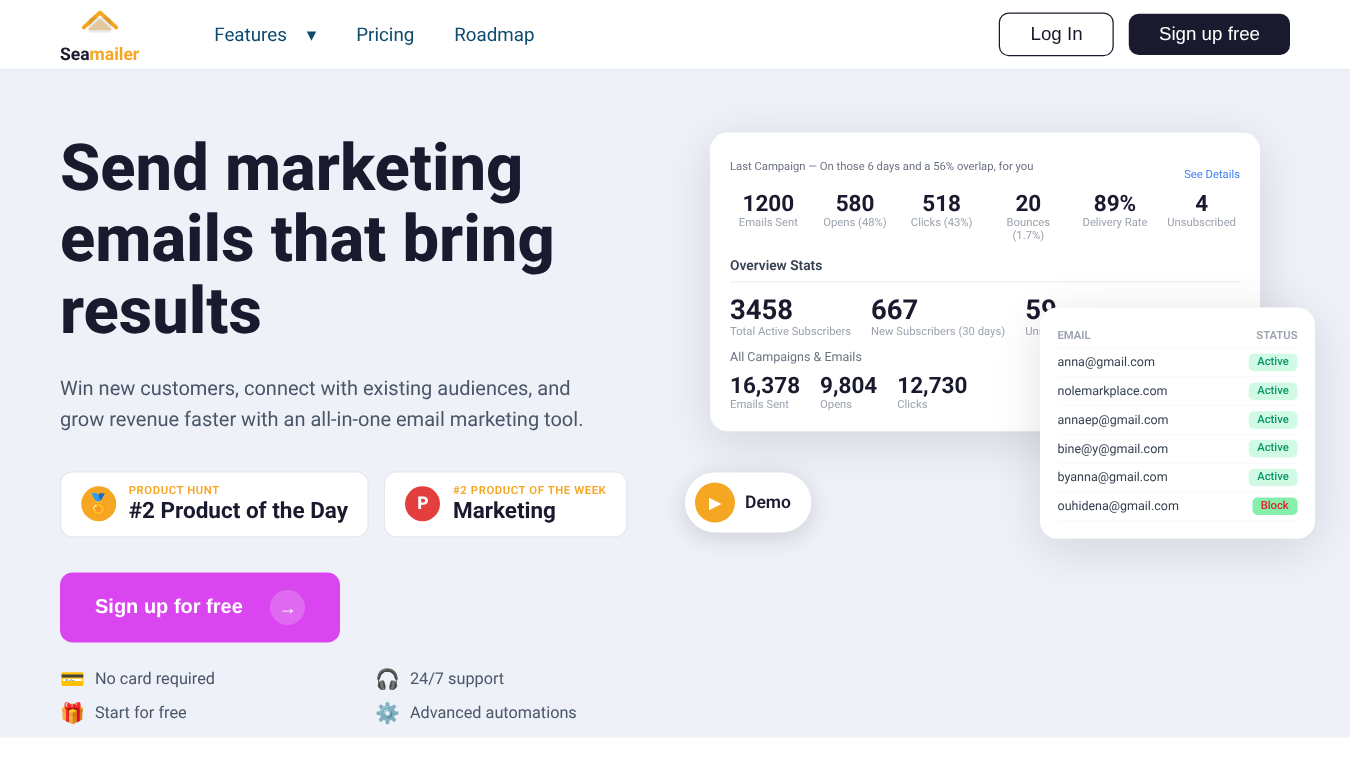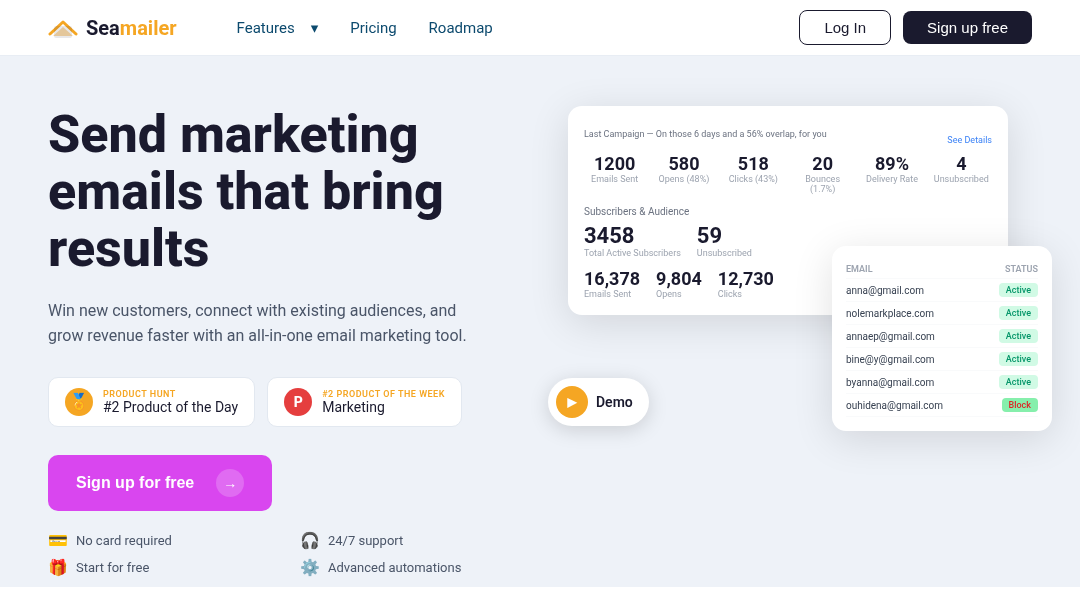--- a/index.html
+++ b/index.html
@@ -18,23 +18,24 @@
       align-items: center;
       padding: 0 48px;
       height: 56px;
       border-bottom: 1px solid #e8edf4;
     }
     .nav-logo {
       display: flex;
       align-items: center;
       gap: 8px;
       font-weight: 700;
-      font-size: 20px;
+      font-size: 14px;
       color: #1a1a2e;
       margin-right: 60px;
+      flex-direction: column;
     }
     .logo-icon {
       width: 30px;
       height: 24px;
     }
     .logo-text-sea { color: #1a1a2e; }
     .logo-text-mailer { color: #f5a623; }
     .nav-links {
       display: flex;
       align-items: center;
@@ -128,22 +129,22 @@
     .badge-icon-medal { background: #f5a623; color: #fff; }
     .badge-icon-product { background: #e53e3e; color: #fff; font-weight: 800; font-size: 14px; }
     .badge-text-top {
       font-size: 9px;
       font-weight: 600;
       color: #f5a623;
       text-transform: uppercase;
       letter-spacing: 0.5px;
     }
     .badge-text-main {
-      font-size: 14px;
-      font-weight: 400;
+      font-size: 18px;
+      font-weight: 700;
       color: #1a1a2e;
     }
     .hero-cta {
       display: flex;
       align-items: center;
       gap: 32px;
       margin-bottom: 20px;
     }
     .btn-cta {
       display: flex;
@@ -460,31 +461,36 @@
         </div>
         <div class="dash-stat">
           <div class="dash-stat-val">89%</div>
           <div class="dash-stat-lbl">Delivery Rate</div>
         </div>
         <div class="dash-stat">
           <div class="dash-stat-val">4</div>
           <div class="dash-stat-lbl">Unsubscribed</div>
         </div>
       </div>
-      <div style="font-size:10px;color:#6b7280;margin-bottom:6px;">Subscribers &amp; Audience</div>
+      <div class="dash-section-title">Overview Stats</div>
       <div class="dash-big-stats">
         <div>
           <div class="dash-big-stat-val">3458</div>
           <div class="dash-big-stat-lbl">Total Active Subscribers</div>
         </div>
         <div>
+          <div class="dash-big-stat-val">667</div>
+          <div class="dash-big-stat-lbl">New Subscribers (30 days)</div>
+        </div>
+        <div>
           <div class="dash-big-stat-val">59</div>
           <div class="dash-big-stat-lbl">Unsubscribed</div>
         </div>
       </div>
+      <div style="font-size:10px;color:#6b7280;margin-bottom:6px;">All Campaigns &amp; Emails</div>
       <div class="dash-campaigns">
         <div>
           <div class="dash-camp-val">16,378</div>
           <div class="dash-camp-lbl">Emails Sent</div>
         </div>
         <div>
           <div class="dash-camp-val">9,804</div>
           <div class="dash-camp-lbl">Opens</div>
         </div>
         <div>

